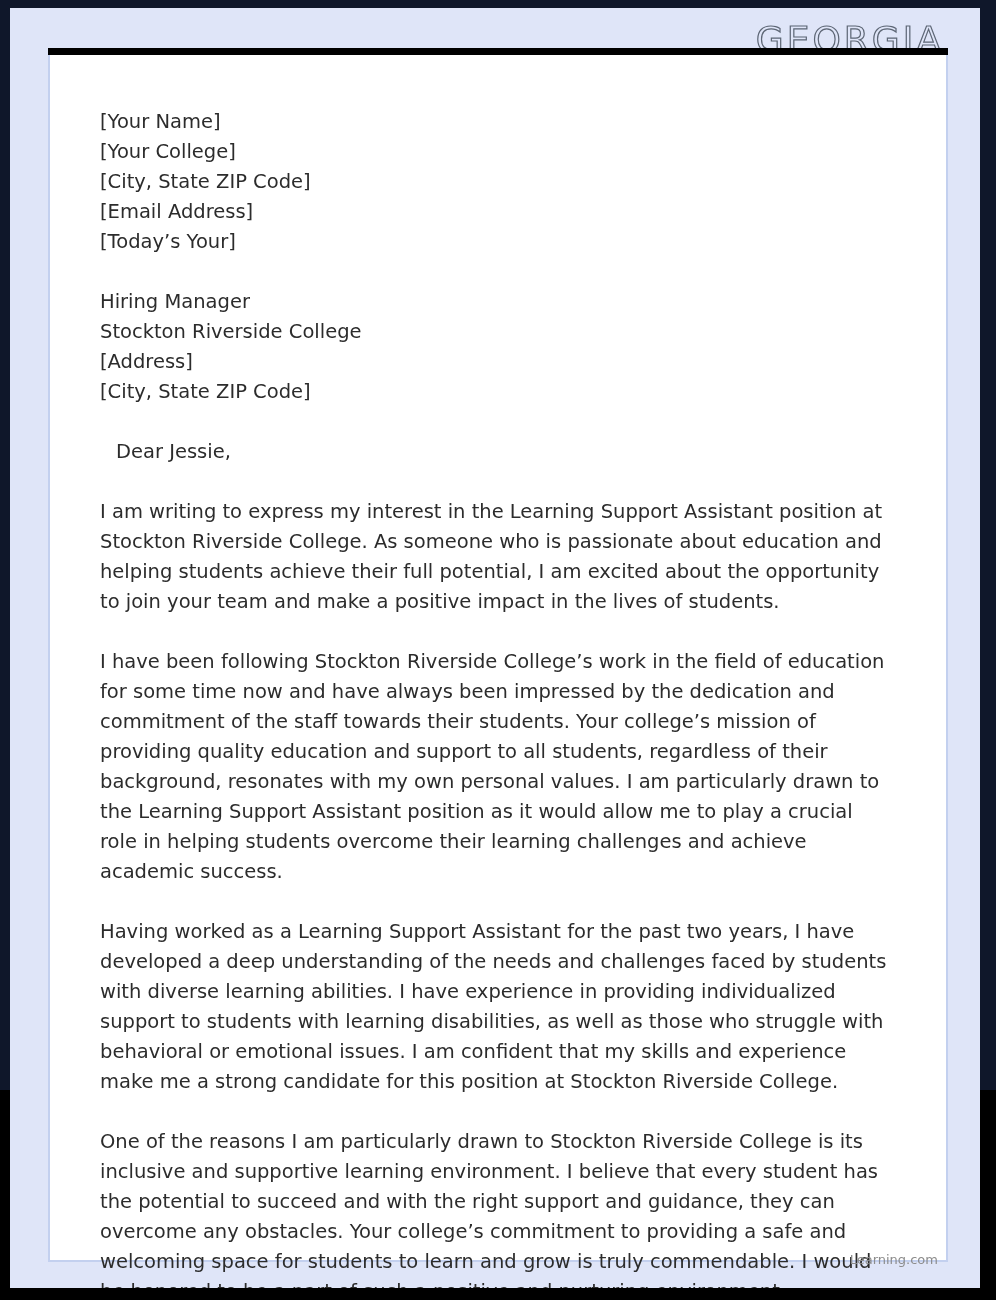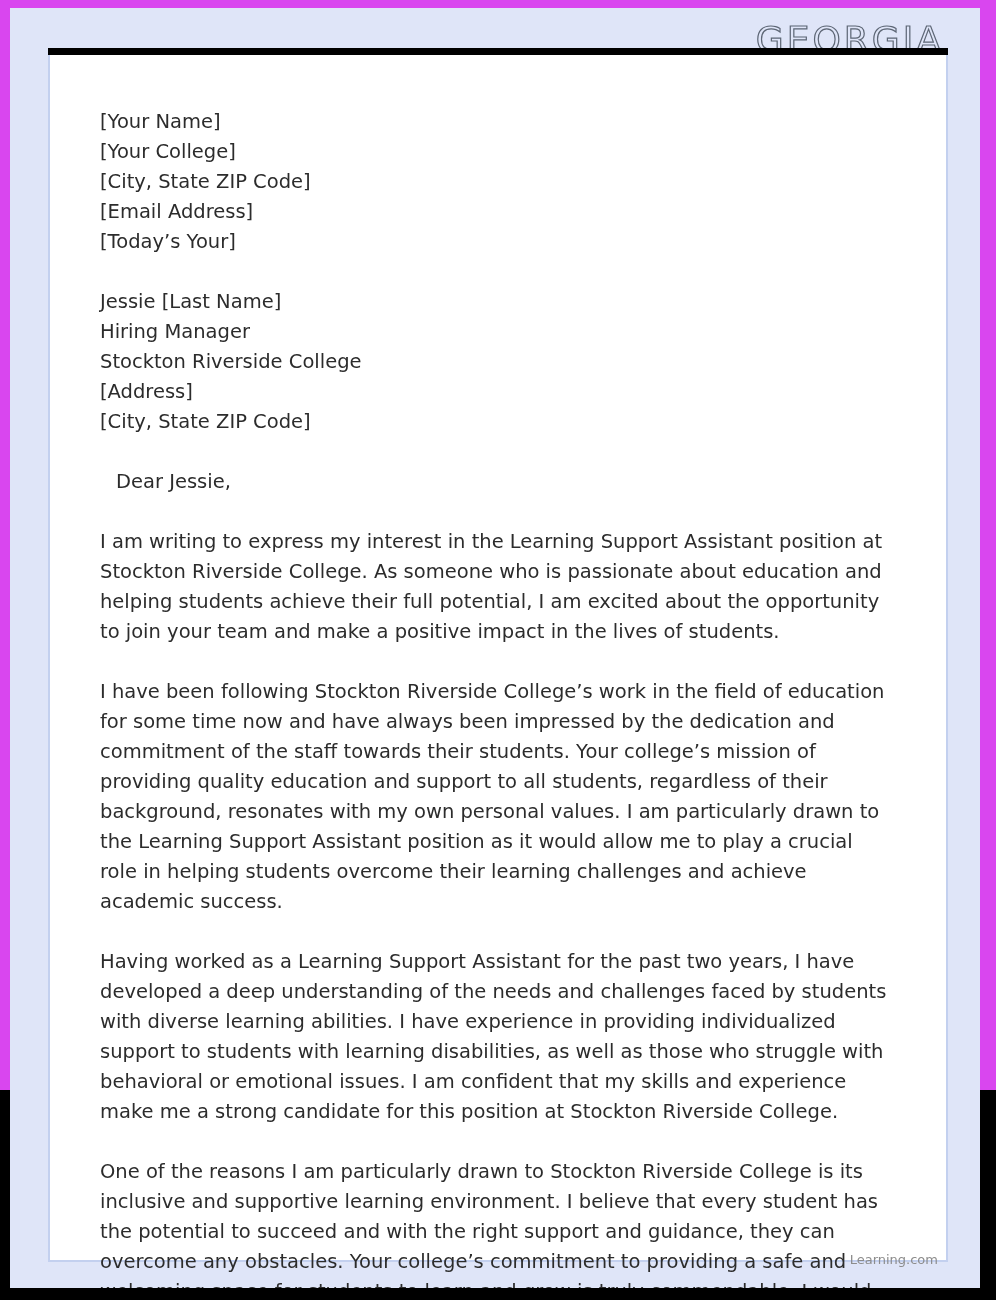--- a/index.html
+++ b/index.html
@@ -13,21 +13,21 @@
     font-family: "DejaVu Sans", sans-serif;
     overflow: hidden;
   }
 
   
   #frame {
     position: absolute;
     left: 0; top: 0;
     width: 996px;
     height: 1090px;
-    background: #d946ef;
+    background: #0f172a;
     box-sizing: border-box;
   }
 
   
   #canvas {
     position: absolute;
     left: 10px;
     top: 8px;
     width: 970px;
     height: 1280px;
@@ -134,21 +134,20 @@
 
       <div class="addr-block">
         <span class="addr-line">[Your Name]</span>
         <span class="addr-line">[Your College]</span>
         <span class="addr-line">[City, State ZIP Code]</span>
         <span class="addr-line">[Email Address]</span>
         <span class="addr-line">[Today’s Your]</span>
       </div>
 
       <div class="addr-block">
-        <span class="addr-line">Jessie [Last Name]</span>
         <span class="addr-line">Hiring Manager</span>
         <span class="addr-line">Stockton Riverside College</span>
         <span class="addr-line">[Address]</span>
         <span class="addr-line">[City, State ZIP Code]</span>
       </div>
 
       <p class="salutation">Dear Jessie,</p>
 
       <p class="para">I am writing to express my interest in the Learning Support Assistant position at Stockton Riverside College. As someone who is passionate about education and helping students achieve their full potential, I am excited about the opportunity to join your team and make a positive impact in the lives of students.</p>
       <p class="para">I have been following Stockton Riverside College’s work in the field of education for some time now and have always been impressed by the dedication and commitment of the staff towards their students. Your college’s mission of providing quality education and support to all students, regardless of their background, resonates with my own personal values. I am particularly drawn to the Learning Support Assistant position as it would allow me to play a crucial role in helping students overcome their learning challenges and achieve academic success.</p>

